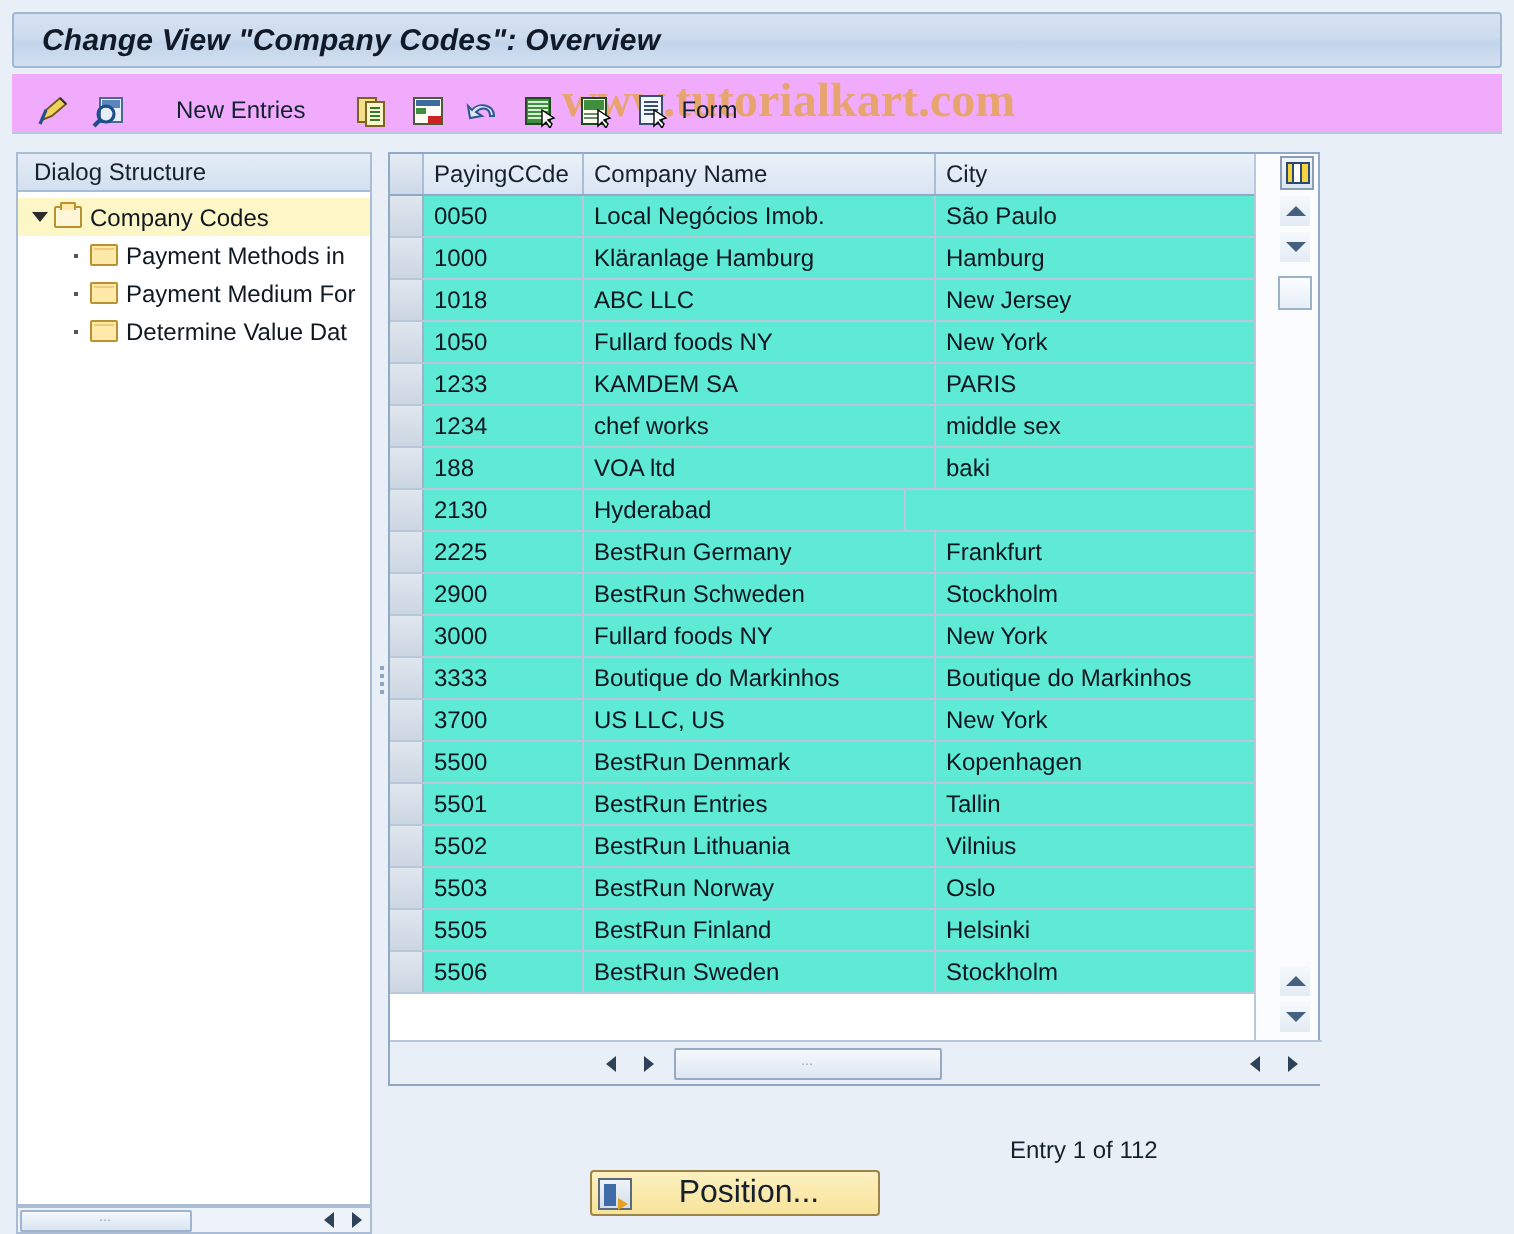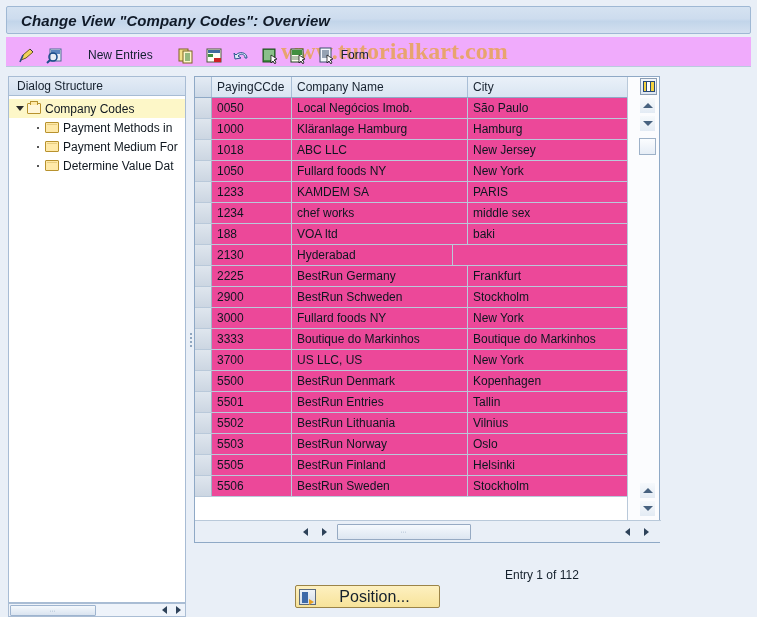--- a/index.html
+++ b/index.html
@@ -217,21 +217,21 @@
     overflow: hidden; white-space: nowrap;
   }
   .c-sel { width: 17px; flex: 0 0 17px; background: linear-gradient(to bottom,#e4ebf4,#cdd9e7); padding-left:0; }
   .c-code { width: 80px; flex: 0 0 80px; }
   .c-name { width: 176px; flex: 0 0 176px; }
   .c-city { width: 161px; flex: 0 0 161px; border-right:none; }
 
   .grow {
     display: flex;
     height: 21px;
-    background: #ec4899;
+    background: #5eead4;
     border-bottom: 1px solid #b9c9da;
     cursor: default;
   }
   .grow .cell {
     font-size: 12px;
     color: #0d1620;
     display: flex; align-items: center;
     padding-left: 5px;
     border-right: 1px solid #b9c9da;
     overflow: hidden; white-space: nowrap;

